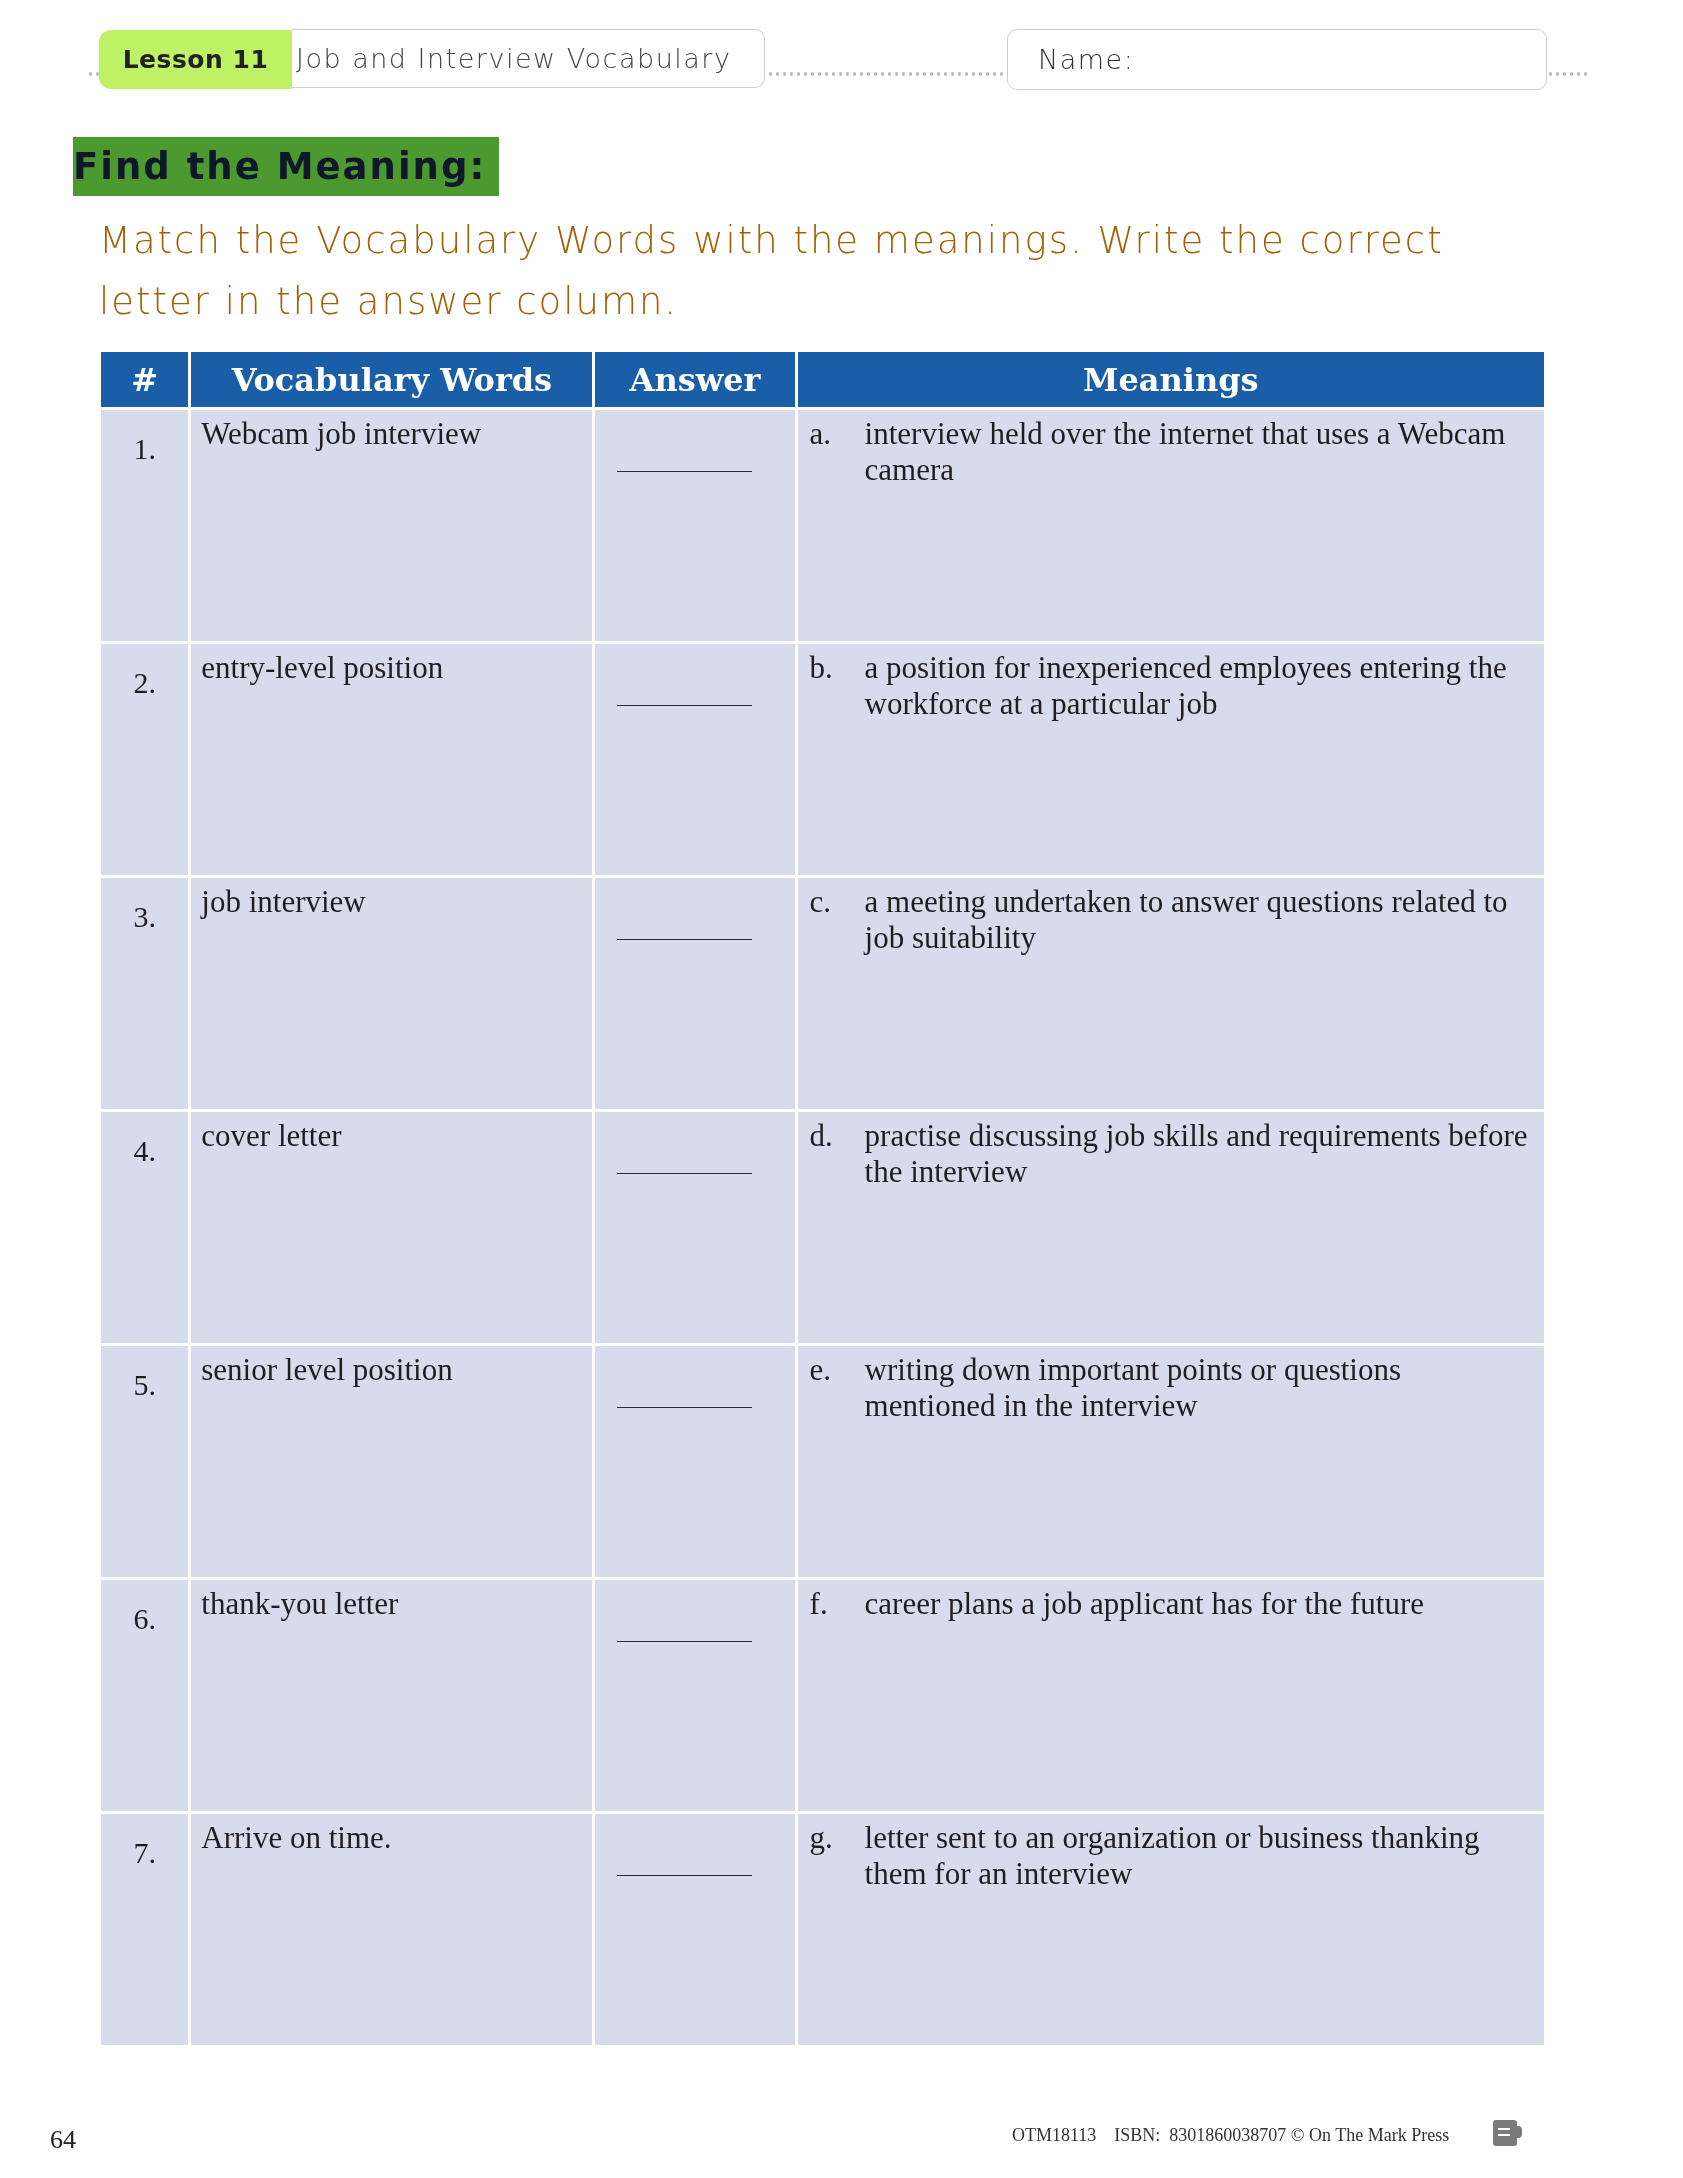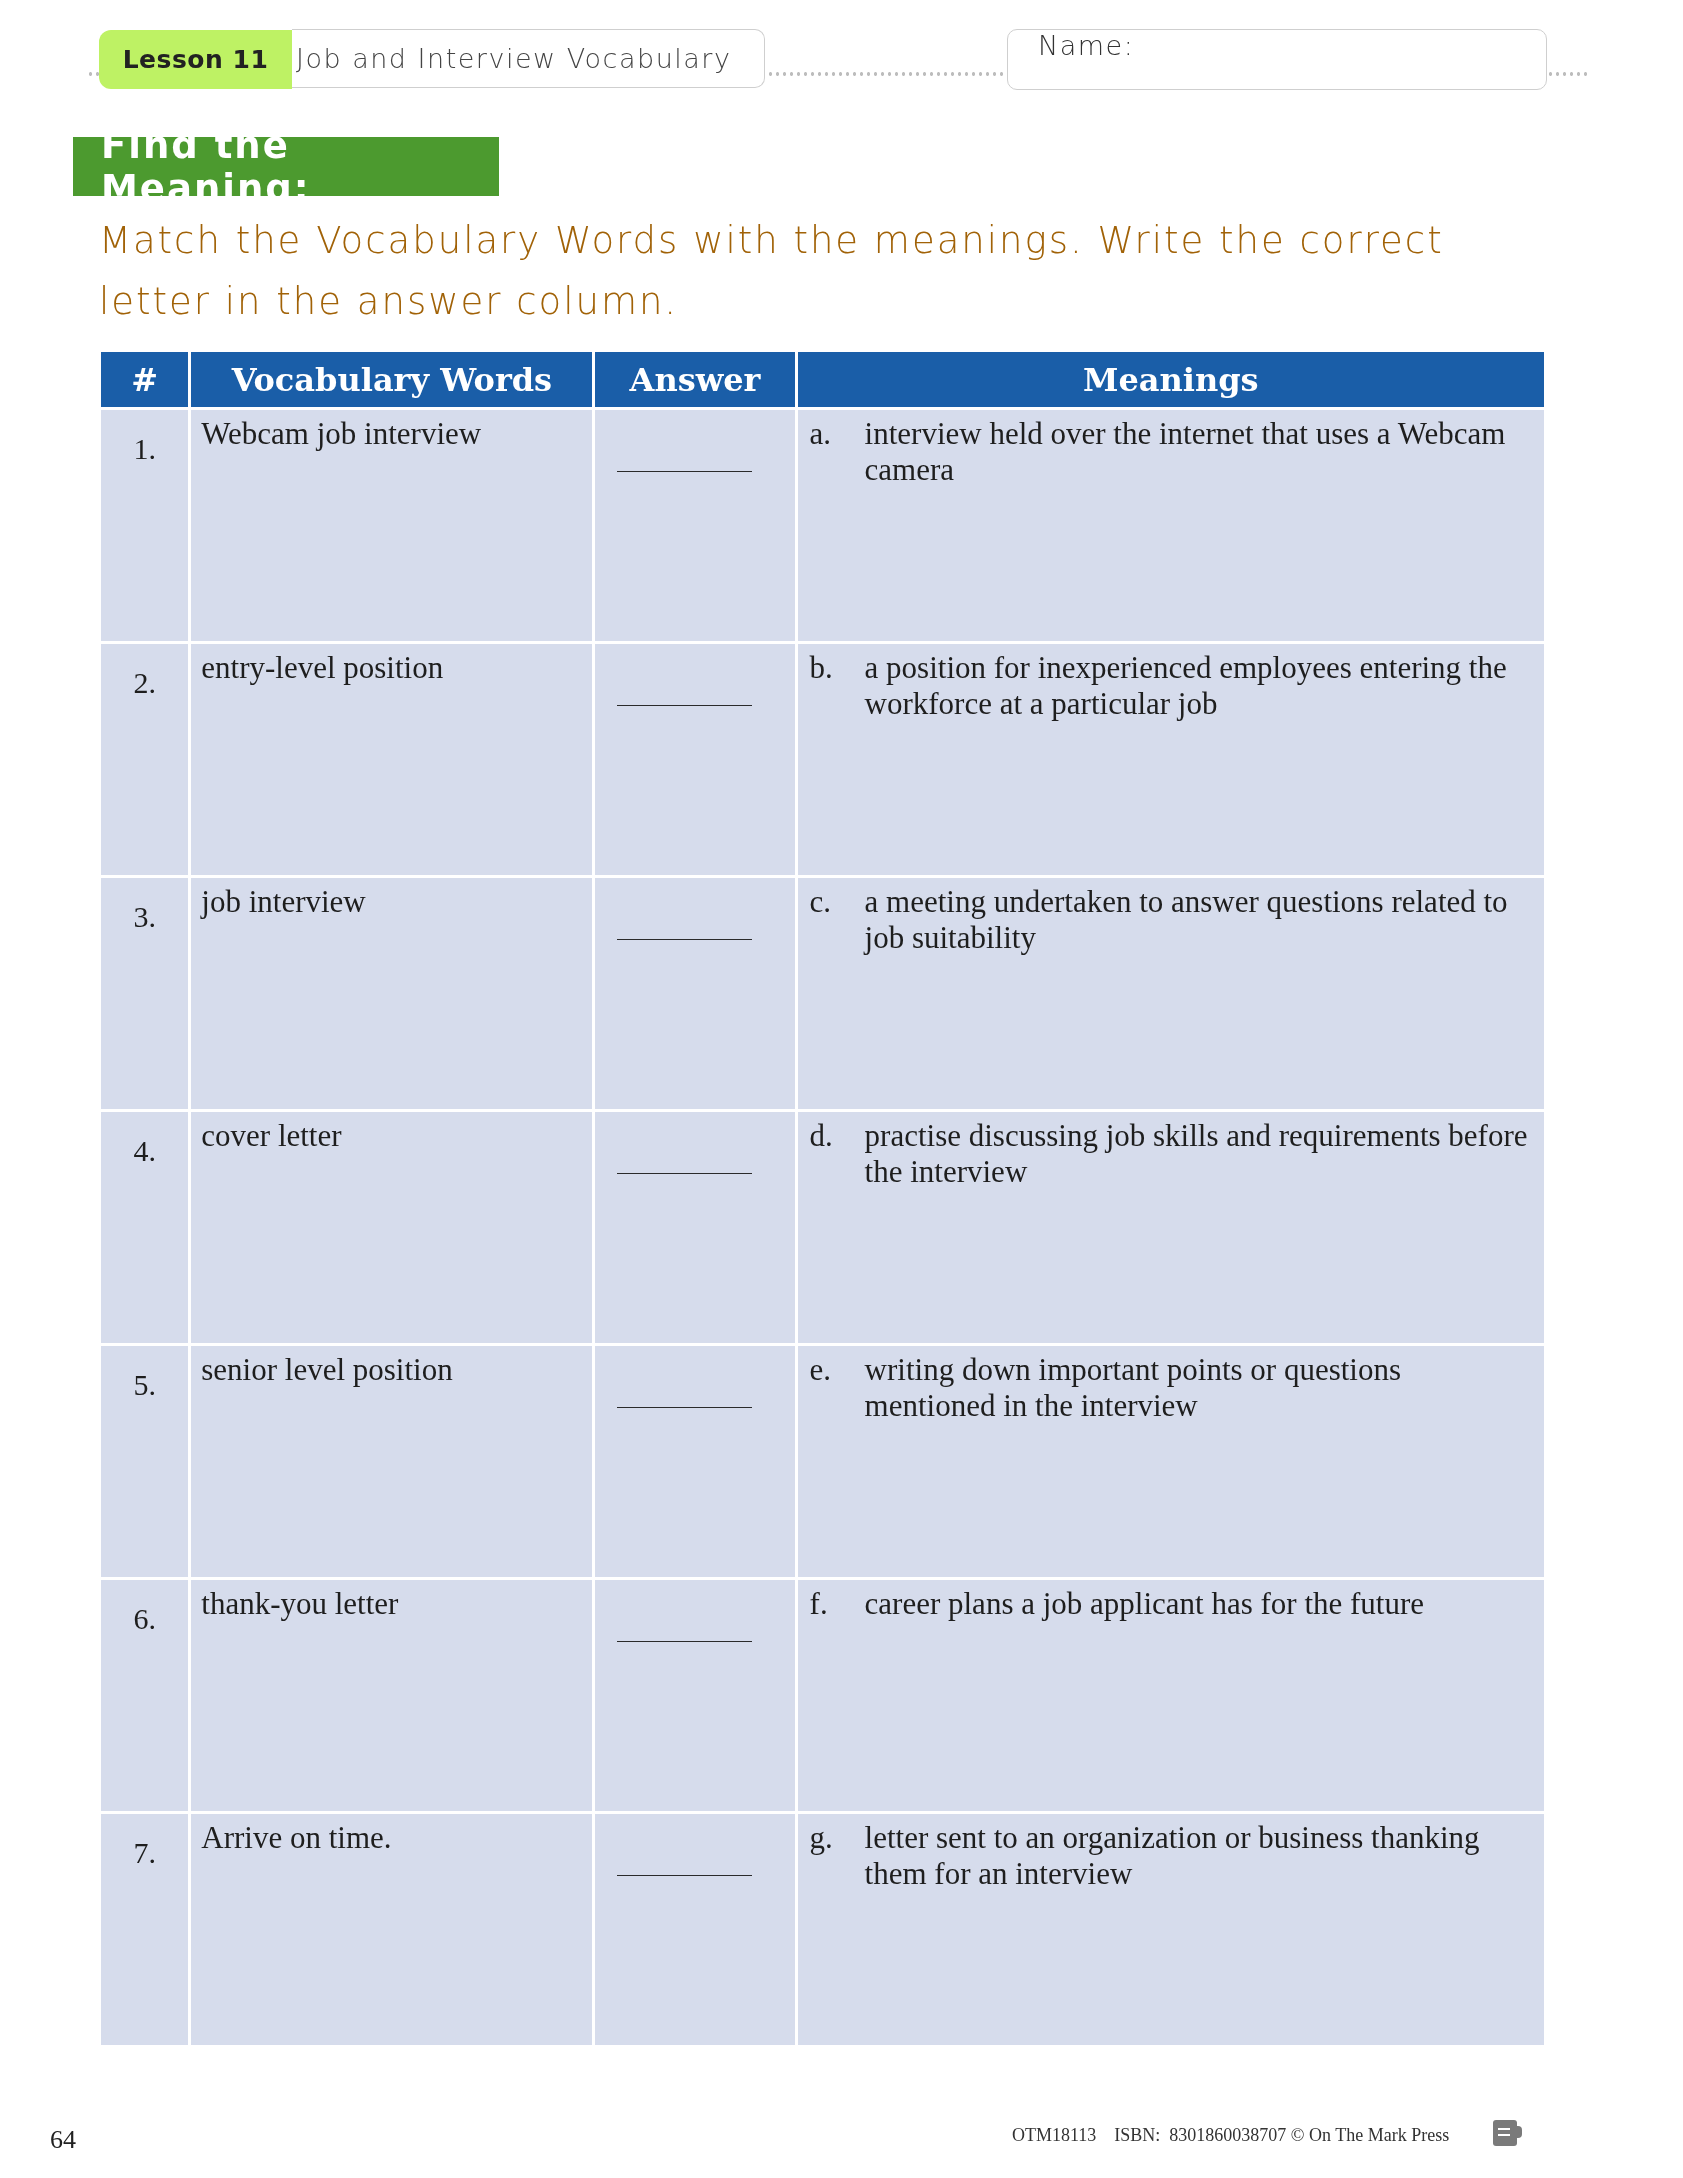--- a/index.html
+++ b/index.html
@@ -2,24 +2,24 @@
 <html><head>
 <meta charset="utf-8">
 <style>
   html, body { margin:0; padding:0; background:#ffffff; }
   body { width:1683px; height:2178px; position:relative; overflow:hidden; font-family:"DejaVu Sans", sans-serif; color:#1a1a1a; }
 
   
   .dots { position:absolute; top:72px; height:4px; background-image:radial-gradient(circle, #bdbdbd 1.6px, transparent 2px); background-size:7px 4px; background-repeat:repeat-x; }
   .lesson-tab { position:absolute; left:99px; top:30px; width:193px; height:59px; background:#bef264; border-radius:12px 0 0 12px; display:flex; align-items:center; justify-content:center; font-family:"DejaVu Sans", sans-serif; font-weight:bold; font-size:25px; color:#222; letter-spacing:0.5px; }
   .lesson-title { position:absolute; left:292px; top:29px; width:473px; height:59px; border:1.5px solid #cfcfcf; border-left:none; border-radius:0 10px 10px 0; background:#fff; display:flex; align-items:center; padding-left:4px; box-sizing:border-box; font-family:"DejaVu Sans", sans-serif; font-weight:300; font-size:27px; color:#444; letter-spacing:1.5px; }
-  .name-box { position:absolute; left:1007px; top:29px; width:540px; height:61px; border:1.5px solid #cfcfcf; border-radius:10px; background:#fff; box-sizing:border-box; display:flex; padding-left:30px; font-size:27px; color:#333; letter-spacing:1.5px; font-weight:300; }
+  .name-box { position:absolute; left:1007px; top:29px; width:540px; height:61px; border:1.5px solid #cfcfcf; border-radius:10px; background:#fff; box-sizing:border-box; display:flex; align-items:center; padding-left:30px; font-size:27px; color:#333; letter-spacing:1.5px; font-weight:300; }
 
   
-  .banner { position:absolute; left:73px; top:137px; width:426px; height:59px; background:#4c9a2f; color:#ffffff; font-family:"DejaVu Sans", sans-serif; font-weight:bold; font-size:37px; display:flex; align-items:center; padding-left:28px; box-sizing:border-box; letter-spacing:2px; }
+  .banner { position:absolute; left:73px; top:137px; width:426px; height:59px; background:#4c9a2f; color:#0f172a; font-family:"DejaVu Sans", sans-serif; font-weight:bold; font-size:37px; display:flex; align-items:center; box-sizing:border-box; letter-spacing:2px; }
   .instructions { position:absolute; left:99px; top:210px; width:1455px; font-size:37px; line-height:61px; color:#a16207; letter-spacing:2px; font-weight:300; }
 
   
   .tbl { position:absolute; left:101px; top:352px; width:1443px; }
   .thead, .trow { display:flex; }
   .thead { height:55px; margin-bottom:3px; }
   .th { background:#1a5ea8; color:#fff; font-family:"DejaVu Serif", serif; font-weight:bold; font-size:32px; display:flex; align-items:center; justify-content:center; margin-right:3px; }
   .th:last-child { margin-right:0; }
   .trow { height:231px; margin-bottom:3px; }
   .td { background:#d6dcec; margin-right:3px; position:relative; font-family:"Liberation Serif", serif; font-size:31px; color:#1e1e1e; }

